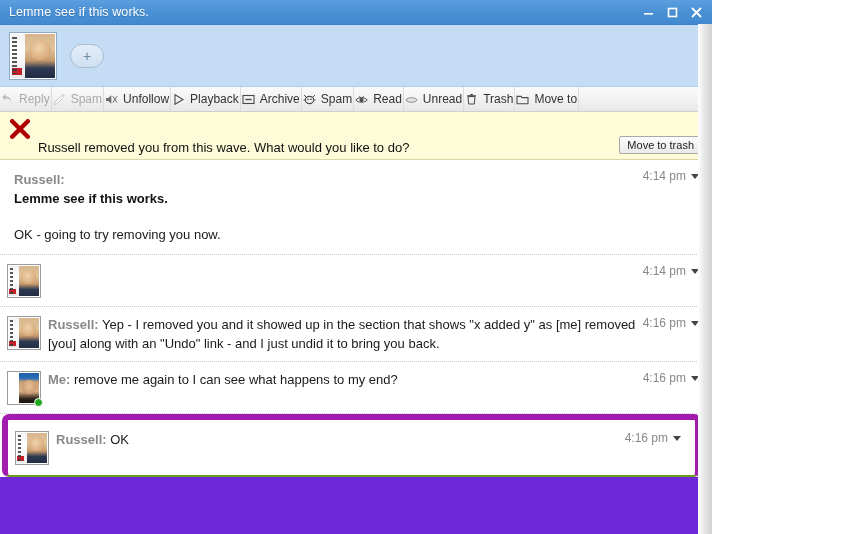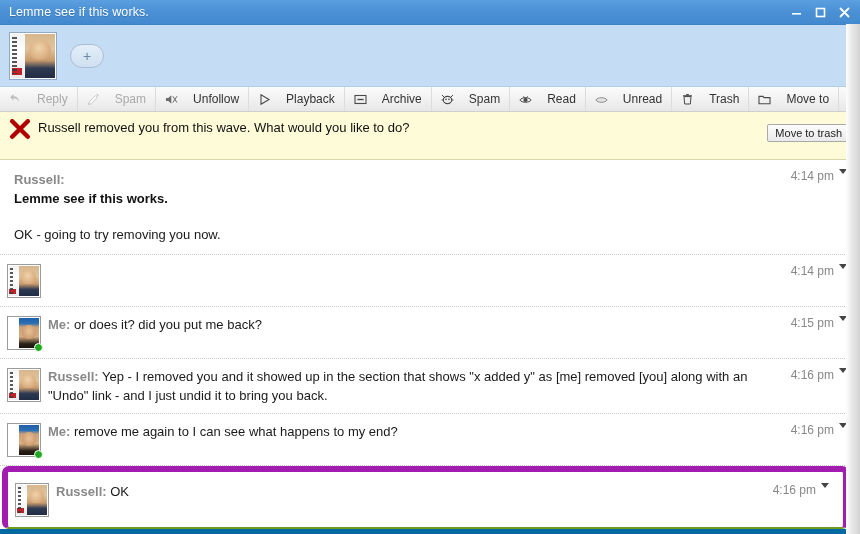--- a/index.html
+++ b/index.html
@@ -4,22 +4,22 @@
 <style>
   html,body{margin:0;padding:0;}
   body{
     width:860px;height:534px;overflow:hidden;
     background:#ffffff;
     font-family:"Liberation Sans", sans-serif;
     font-size:12px;color:#222;
     -webkit-font-smoothing:antialiased;
   }
   .window{
-    position:relative;width:860px;height:534px;
-    background:#0369a1;
+    position:relative;width:712px;height:534px;
+    background:#6d28d9;
     box-sizing:border-box;
   }
 
   
   .titlebar{
     height:24px;
     background:linear-gradient(to bottom,#5b9fe0 0%,#4a90d4 50%,#4289cf 100%);
     border-bottom:1px solid #3f82c6;
     display:flex;align-items:center;
     position:relative;
@@ -100,22 +100,22 @@
 
   
   .toolbar{
     height:25px;
     background:linear-gradient(to bottom,#fbfbfb 0%,#f1f1f1 55%,#e7e7e7 100%);
     border-bottom:1px solid #cfcfcf;
     display:flex;align-items:stretch;
     box-sizing:border-box;
   }
   .tb-item{
-    display:flex;align-items:center;gap:15px;
-    padding:0 9px;
+    display:flex;align-items:center;gap:5px;
+    padding:0 1px;
     border-right:1px solid #dcdcdc;
     color:#333;font-size:12px;
     cursor:pointer;white-space:nowrap;
   }
   .tb-item.disabled{color:#aaaaaa;cursor:default;}
   .tb-item:last-child{border-right:none;}
   .tb-ico{width:13px;height:13px;display:inline-block;flex:0 0 13px;}
   .tb-ico svg{display:block;}
   .tb-spacer{flex:1;border-right:none;}
 
@@ -123,24 +123,24 @@
   .notice{
     background:#fdfbd8;
     border-bottom:1px solid #d9d6a8;
     height:48px;
     display:flex;align-items:flex-start;
     padding:6px 10px 0 9px;
     box-sizing:border-box;position:relative;
   }
   .notice-x{width:22px;height:22px;flex:0 0 22px;margin-top:1px;}
   .notice-text{
-    margin-left:7px;font-size:13px;color:#111;line-height:20px;
+    margin-left:7px;font-size:13px;color:#111;line-height:20px;margin-top:20px;
   }
   .notice-btn{
-    position:absolute;right:10px;bottom:17px;
+    position:absolute;right:10px;bottom:5px;
     font-size:11px;color:#222;
     padding:2px 7px;
     border:1px solid #a9a9a9;border-radius:2px;
     background:linear-gradient(to bottom,#fcfcfc 0%,#eaeaea 100%);
     cursor:pointer;
   }
 
   
   .thread{
     position:relative;
@@ -174,21 +174,21 @@
   .body{
     flex:1;padding-right:68px;
     font-size:13px;color:#1a1a1a;line-height:19px;
   }
   .author{color:#888888;font-weight:bold;}
   .author-me{color:#888888;font-weight:bold;}
   .subject{font-weight:bold;color:#111;font-size:13px;}
   .ts{
     position:absolute;right:12px;top:9px;
     color:#888888;font-size:12px;
-    display:flex;align-items:flex-start;gap:5px;
+    display:flex;align-items:center;gap:5px;
     white-space:nowrap;cursor:pointer;
   }
   .caret{
     width:0;height:0;
     border-left:4px solid transparent;border-right:4px solid transparent;
     border-top:5px solid #444;display:inline-block;
   }
 
   
   .msg-root{padding:10px 0 10px 0;}
@@ -389,69 +389,51 @@
               <div class="av-face"></div>
             </div>
         </div>
       </div>
       <div class="ts">
         <span>4:14 pm</span>
         <span class="caret"></span>
       </div>
     </div>
 
+
+    <div class="msg">
+      <div class="gutter">
+        <div class="avatar-sm">
+          <div class="av-inner">
+              <div class="av-strip"></div>
+              <div class="av-face"></div>
+            </div>
+        </div>
+      </div>
+      <div class="body">
+        <span class="author">Russell:</span>
+        <span>Yep - I removed you and it showed up in the section that shows "x added y" as [me] removed [you] along with an "Undo" link - and I just undid it to bring you back.</span>
+      </div>
+      <div class="ts">
+        <span>4:16 pm</span>
+        <span class="caret"></span>
+      </div>
+    </div>
+
     <div class="msg">
       <div class="gutter">
         <div class="avatar-sm">
           <div class="av-inner">
               <div class="av-face av-face2"></div>
             </div>
           <span class="online-dot"></span>
         </div>
       </div>
       <div class="body">
         <span class="author-me">Me:</span>
-        <span>or does it? did you put me back?</span>
-      </div>
-      <div class="ts">
-        <span>4:15 pm</span>
-        <span class="caret"></span>
-      </div>
-    </div>
-
-    <div class="msg">
-      <div class="gutter">
-        <div class="avatar-sm">
-          <div class="av-inner">
-              <div class="av-strip"></div>
-              <div class="av-face"></div>
-            </div>
-        </div>
-      </div>
-      <div class="body">
-        <span class="author">Russell:</span>
-        <span>Yep - I removed you and it showed up in the section that shows "x added y" as [me] removed [you] along with an "Undo" link - and I just undid it to bring you back.</span>
-      </div>
-      <div class="ts">
-        <span>4:16 pm</span>
-        <span class="caret"></span>
-      </div>
-    </div>
-
-    <div class="msg">
-      <div class="gutter">
-        <div class="avatar-sm">
-          <div class="av-inner">
-              <div class="av-face av-face2"></div>
-            </div>
-          <span class="online-dot"></span>
-        </div>
-      </div>
-      <div class="body">
-        <span class="author-me">Me:</span>
         <span>remove me again to I can see what happens to my end?</span>
       </div>
       <div class="ts">
         <span>4:16 pm</span>
         <span class="caret"></span>
       </div>
     </div>
 
     <div class="msg msg-focus">
       <div class="gutter">

